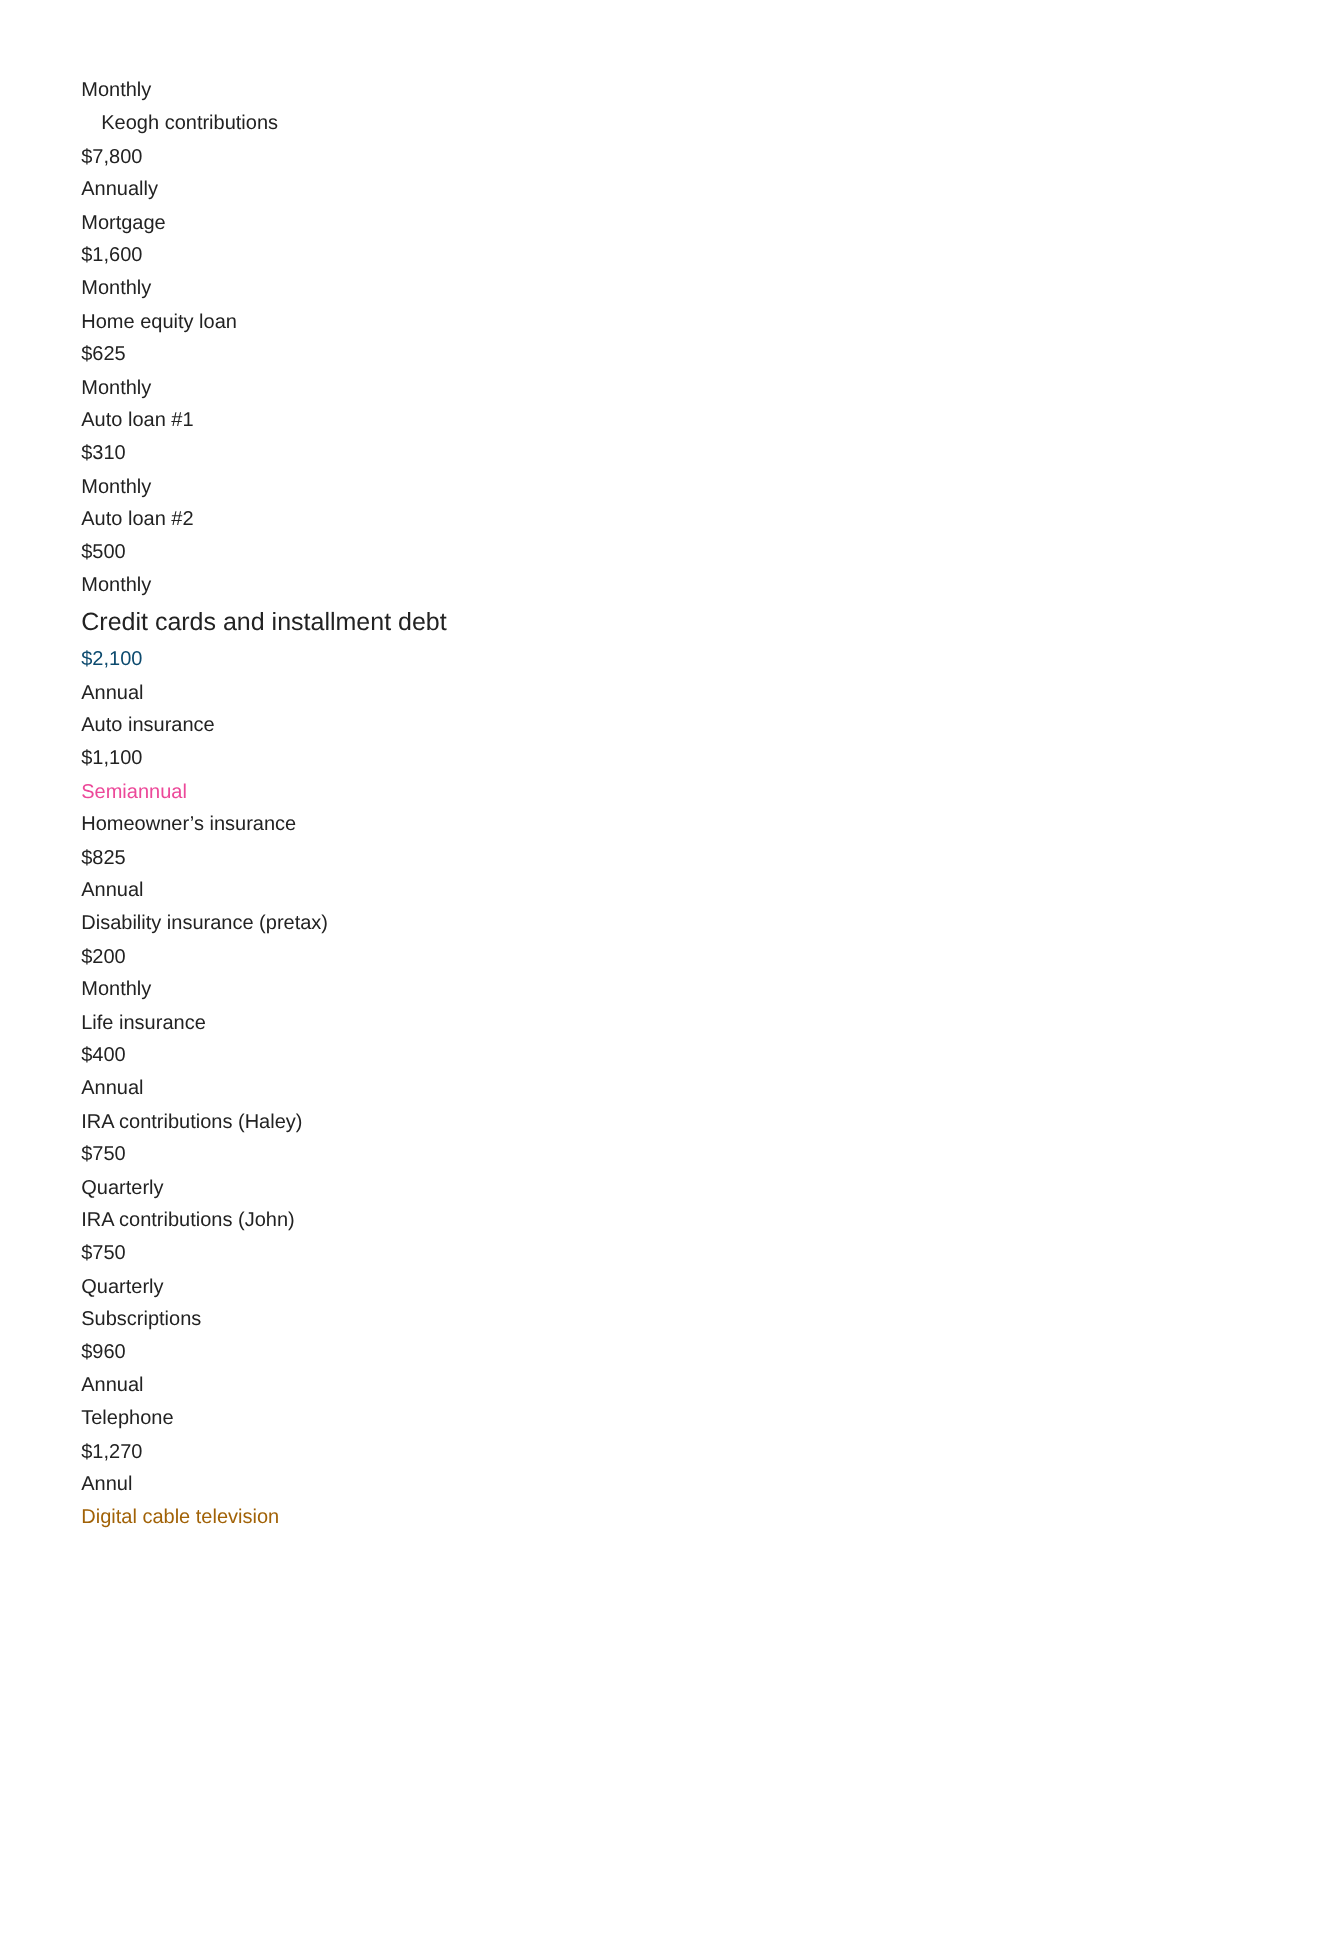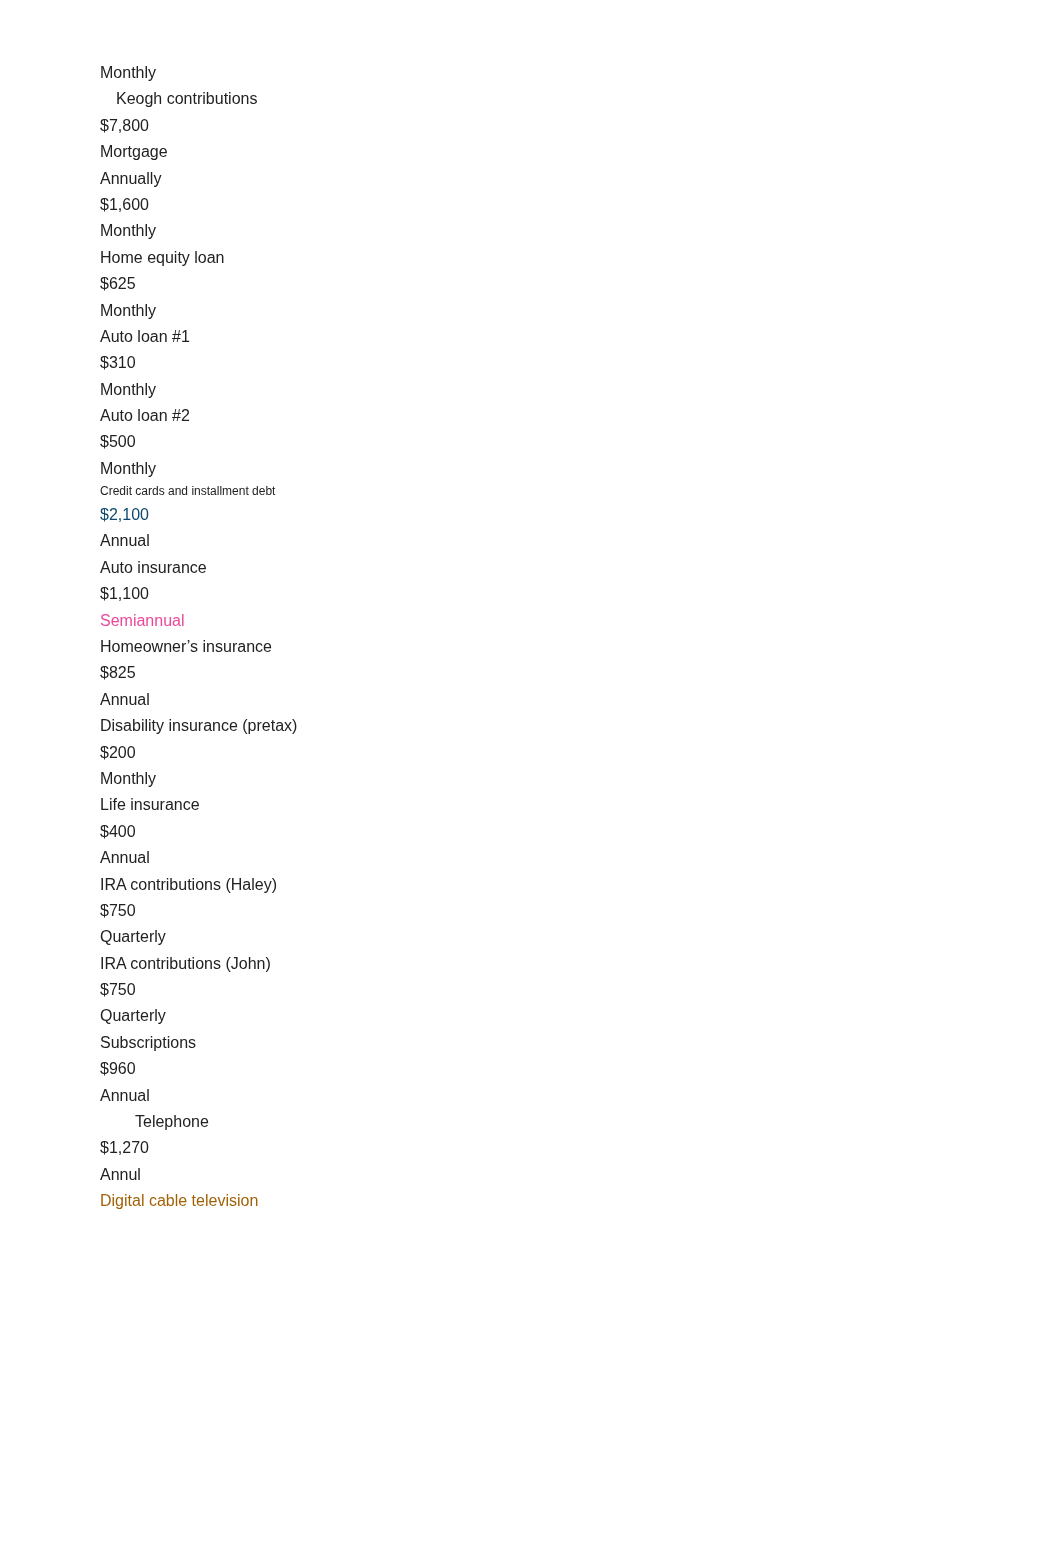--- a/index.html
+++ b/index.html
@@ -9,45 +9,45 @@
     }
     body {
       width: 1062px;
       min-height: 1556px;
       background: #ffffff;
       font-family: Arial, sans-serif;
       font-size: 16px;
       color: #222222;
     }
     .content {
-      padding: 60px 100px;
+      padding: 60px 65px;
     }
   </style>
 </head>
 <body>
 
 <div class="content">
   <div id="entries-container">
       <div style="line-height: 1.65; font-size: 16px; color: rgb(34, 34, 34);">Monthly</div>
       <div style="line-height: 1.65; font-size: 16px; color: rgb(34, 34, 34); margin-left: 16px;">Keogh contributions</div>
       <div style="line-height: 1.65; font-size: 16px; color: rgb(34, 34, 34);">$7,800</div>
+      <div style="line-height: 1.65; font-size: 16px; color: rgb(34, 34, 34);">Annually</div>
       <div style="line-height: 1.65; font-size: 16px; color: rgb(34, 34, 34);">Mortgage</div>
-      <div style="line-height: 1.65; font-size: 16px; color: rgb(34, 34, 34);">Annually</div>
       <div style="line-height: 1.65; font-size: 16px; color: rgb(34, 34, 34);">$1,600</div>
       <div style="line-height: 1.65; font-size: 16px; color: rgb(34, 34, 34);">Monthly</div>
       <div style="line-height: 1.65; font-size: 16px; color: rgb(34, 34, 34);">Home equity loan</div>
       <div style="line-height: 1.65; font-size: 16px; color: rgb(34, 34, 34);">$625</div>
       <div style="line-height: 1.65; font-size: 16px; color: rgb(34, 34, 34);">Monthly</div>
       <div style="line-height: 1.65; font-size: 16px; color: rgb(34, 34, 34);">Auto loan #1</div>
       <div style="line-height: 1.65; font-size: 16px; color: rgb(34, 34, 34);">$310</div>
       <div style="line-height: 1.65; font-size: 16px; color: rgb(34, 34, 34);">Monthly</div>
       <div style="line-height: 1.65; font-size: 16px; color: rgb(34, 34, 34);">Auto loan #2</div>
       <div style="line-height: 1.65; font-size: 16px; color: rgb(34, 34, 34);">$500</div>
       <div style="line-height: 1.65; font-size: 16px; color: rgb(34, 34, 34);">Monthly</div>
-      <div style="line-height: 1.65; font-size: 12px; color: rgb(34, 34, 34);">Credit cards and installment debt</div>
+      <div style="line-height: 1.65; font-size: 20px; color: rgb(34, 34, 34);">Credit cards and installment debt</div>
       <div style="line-height: 1.65; font-size: 16px; color: #0c4a6e;">$2,100</div>
       <div style="line-height: 1.65; font-size: 16px; color: rgb(34, 34, 34);">Annual</div>
       <div style="line-height: 1.65; font-size: 16px; color: rgb(34, 34, 34);">Auto insurance</div>
       <div style="line-height: 1.65; font-size: 16px; color: rgb(34, 34, 34);">$1,100</div>
       <div style="line-height: 1.65; font-size: 16px; color: #ec4899;">Semiannual</div>
       <div style="line-height: 1.65; font-size: 16px; color: rgb(34, 34, 34);">Homeowner’s insurance</div>
       <div style="line-height: 1.65; font-size: 16px; color: rgb(34, 34, 34);">$825</div>
       <div style="line-height: 1.65; font-size: 16px; color: rgb(34, 34, 34);">Annual</div>
       <div style="line-height: 1.65; font-size: 16px; color: rgb(34, 34, 34);">Disability insurance (pretax)</div>
       <div style="line-height: 1.65; font-size: 16px; color: rgb(34, 34, 34);">$200</div>
@@ -57,18 +57,18 @@
       <div style="line-height: 1.65; font-size: 16px; color: rgb(34, 34, 34);">Annual</div>
       <div style="line-height: 1.65; font-size: 16px; color: rgb(34, 34, 34);">IRA contributions (Haley)</div>
       <div style="line-height: 1.65; font-size: 16px; color: rgb(34, 34, 34);">$750</div>
       <div style="line-height: 1.65; font-size: 16px; color: rgb(34, 34, 34);">Quarterly</div>
       <div style="line-height: 1.65; font-size: 16px; color: rgb(34, 34, 34);">IRA contributions (John)</div>
       <div style="line-height: 1.65; font-size: 16px; color: rgb(34, 34, 34);">$750</div>
       <div style="line-height: 1.65; font-size: 16px; color: rgb(34, 34, 34);">Quarterly</div>
       <div style="line-height: 1.65; font-size: 16px; color: rgb(34, 34, 34);">Subscriptions</div>
       <div style="line-height: 1.65; font-size: 16px; color: rgb(34, 34, 34);">$960</div>
       <div style="line-height: 1.65; font-size: 16px; color: rgb(34, 34, 34);">Annual</div>
-      <div style="line-height: 1.65; font-size: 16px; color: rgb(34, 34, 34); margin-left: 35px;">Telephone</div>
+      <div style="line-height: 1.65; font-size: 16px; color: rgb(34, 34, 34);">Telephone</div>
       <div style="line-height: 1.65; font-size: 16px; color: rgb(34, 34, 34);">$1,270</div>
       <div style="line-height: 1.65; font-size: 16px; color: rgb(34, 34, 34);">Annul</div>
       <div style="line-height: 1.65; font-size: 16px; color: #a16207;">Digital cable television</div>
     </div>
 </div>
 
 </body></html>

